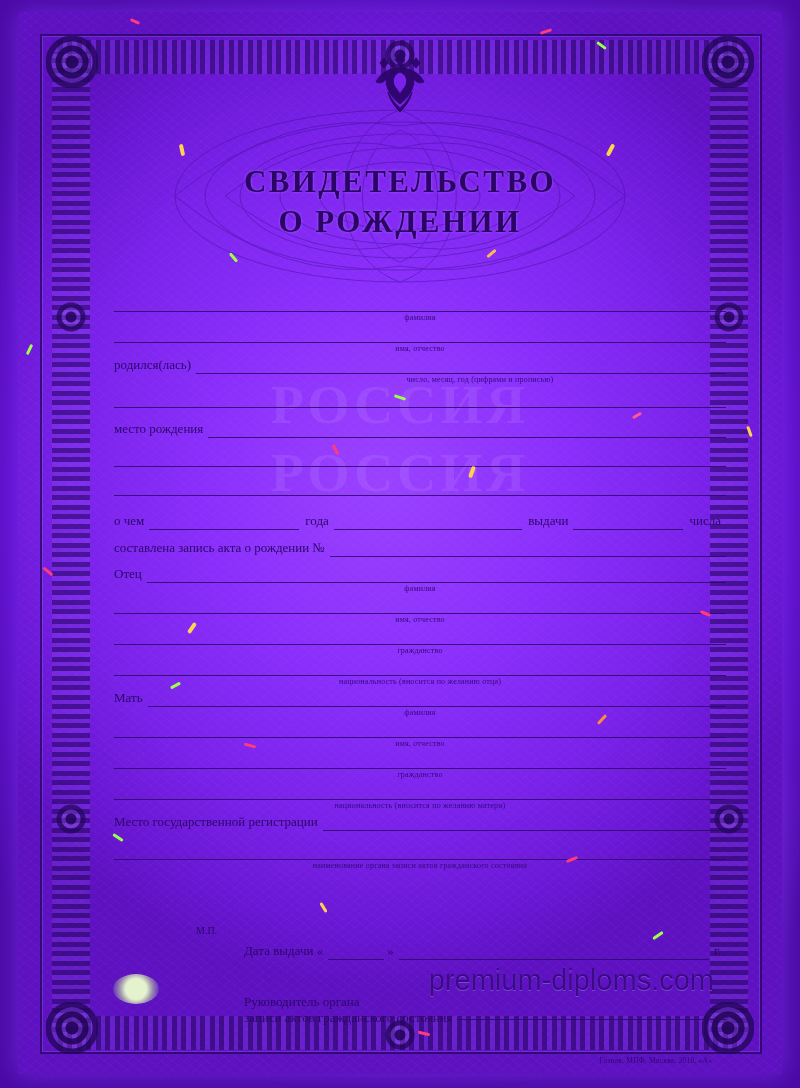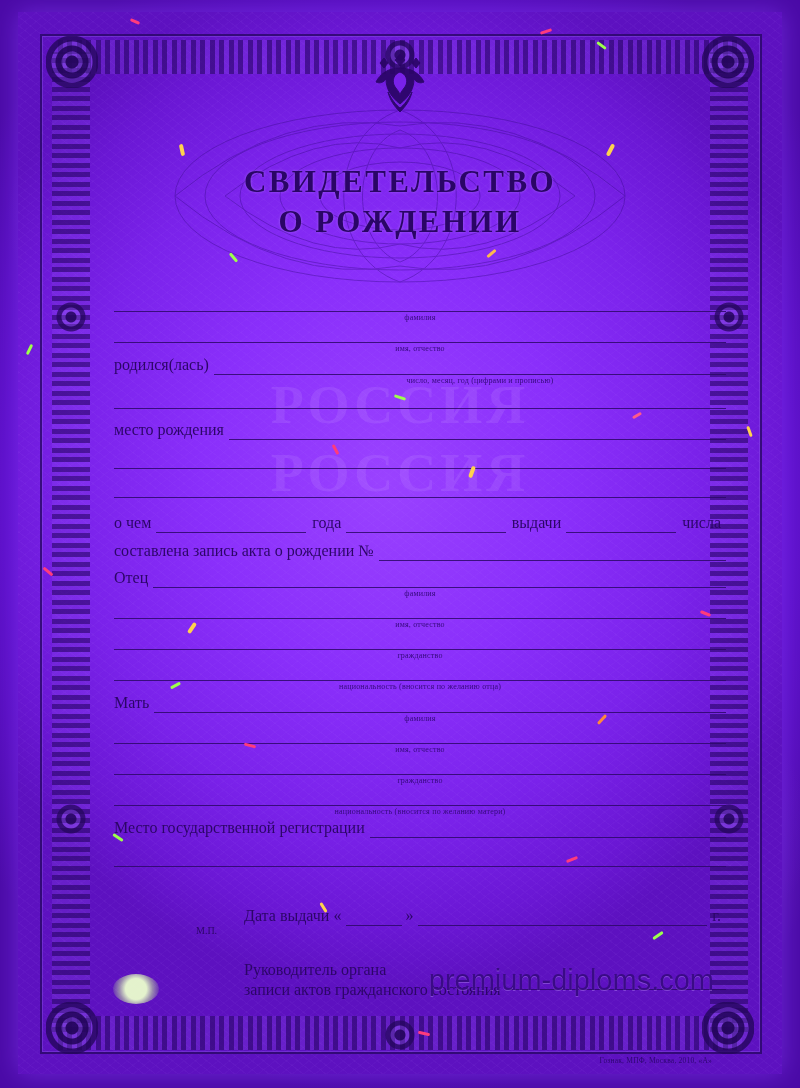--- a/index.html
+++ b/index.html
@@ -193,21 +193,21 @@
     width: 612px;
     color: #2c0667;
     font-size: 13.5px;
   }
   .row {
     position: relative;
     margin-bottom: 2px;
   }
   .lbl {
     color: #2c0667;
-    font-size: 16px;
+    font-size: 13px;
     white-space: nowrap;
   }
   .line {
     border-bottom: 1px solid rgba(45,8,105,.85);
     height: 17px;
   }
   .cap {
     text-align: center;
     font-size: 8px;
     color: #34097a;
@@ -406,23 +406,24 @@
         <div class="line"></div>
         <div class="cap">национальность (вносится по желанию матери)</div>
       </div>
 
       <div class="row" style="margin-top:2px">
         <div class="flexrow">
           <span class="lbl">Место государственной регистрации</span>
           <span class="line grow"></span>
         </div>
         <div class="line" style="margin-top:11px"></div>
-      </div>
-
-      <div class="row flexrow" style="margin-top:40px; padding-left:130px;">
+        <div class="cap">наименование органа записи актов гражданского состояния</div>
+      </div>
+
+      <div class="row flexrow" style="margin-top:72px; padding-left:130px;">
         <span class="lbl">Дата выдачи «</span>
         <span class="line" style="width:56px"></span>
         <span class="lbl" style="padding-left:3px">»</span>
         <span class="line grow"></span>
         <span class="lbl" style="padding-left:5px">г.</span>
       </div>
 
       <div class="row flexrow" style="margin-top:34px; padding-left:130px; align-items:center;">
         <span class="lbl" style="line-height:1.25">
           <span>Руководитель органа</span><br>

